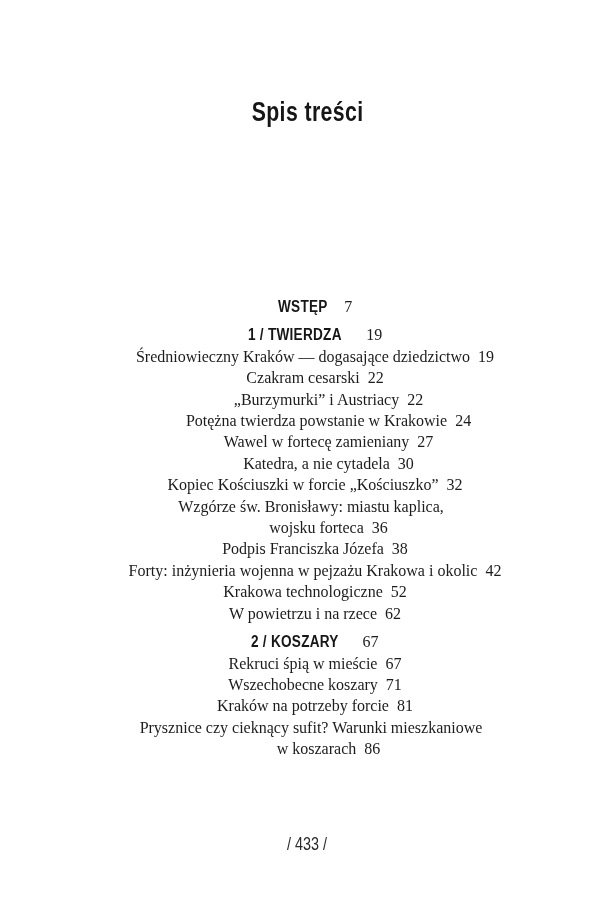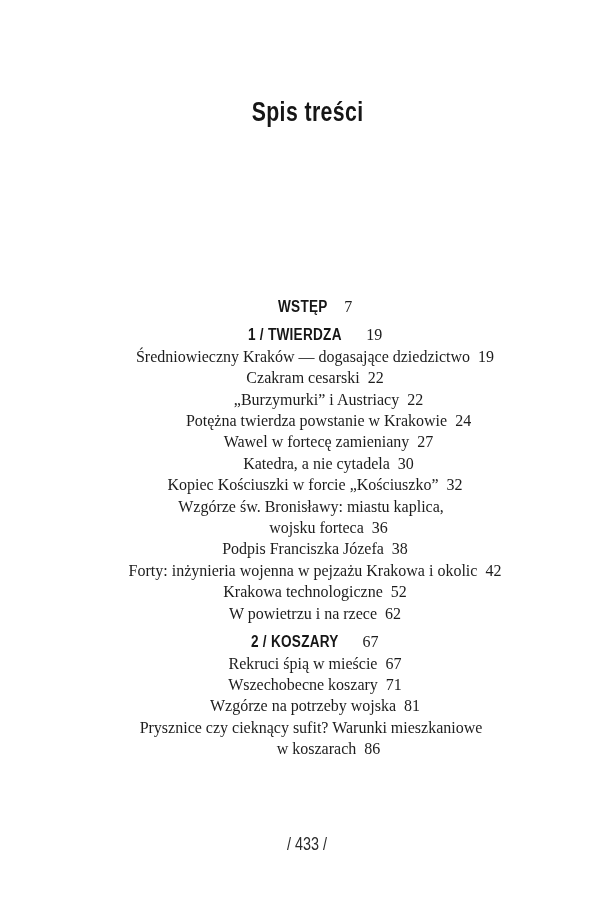--- a/index.html
+++ b/index.html
@@ -165,21 +165,21 @@
         </div>
         <div class="row entry-row">
           <span class="entry-text">Rekruci śpią w mieście</span>
           <span class="page-num">67</span>
         </div>
         <div class="row entry-row">
           <span class="entry-text">Wszechobecne koszary</span>
           <span class="page-num">71</span>
         </div>
         <div class="row entry-row">
-          <span class="entry-text">Wzgórze na potrzeby wojska</span>
+          <span class="entry-text">Kraków na potrzeby forcie</span>
           <span class="page-num">81</span>
         </div>
         <div class="row entry-row">
           <span class="entry-text">Prysznice czy cieknący sufit? Warunki mieszkaniowe</span>
           <span class="page-num"></span>
         </div>
         <div class="row entry-row indent">
           <span class="entry-text">w koszarach</span>
           <span class="page-num">86</span>
         </div>

